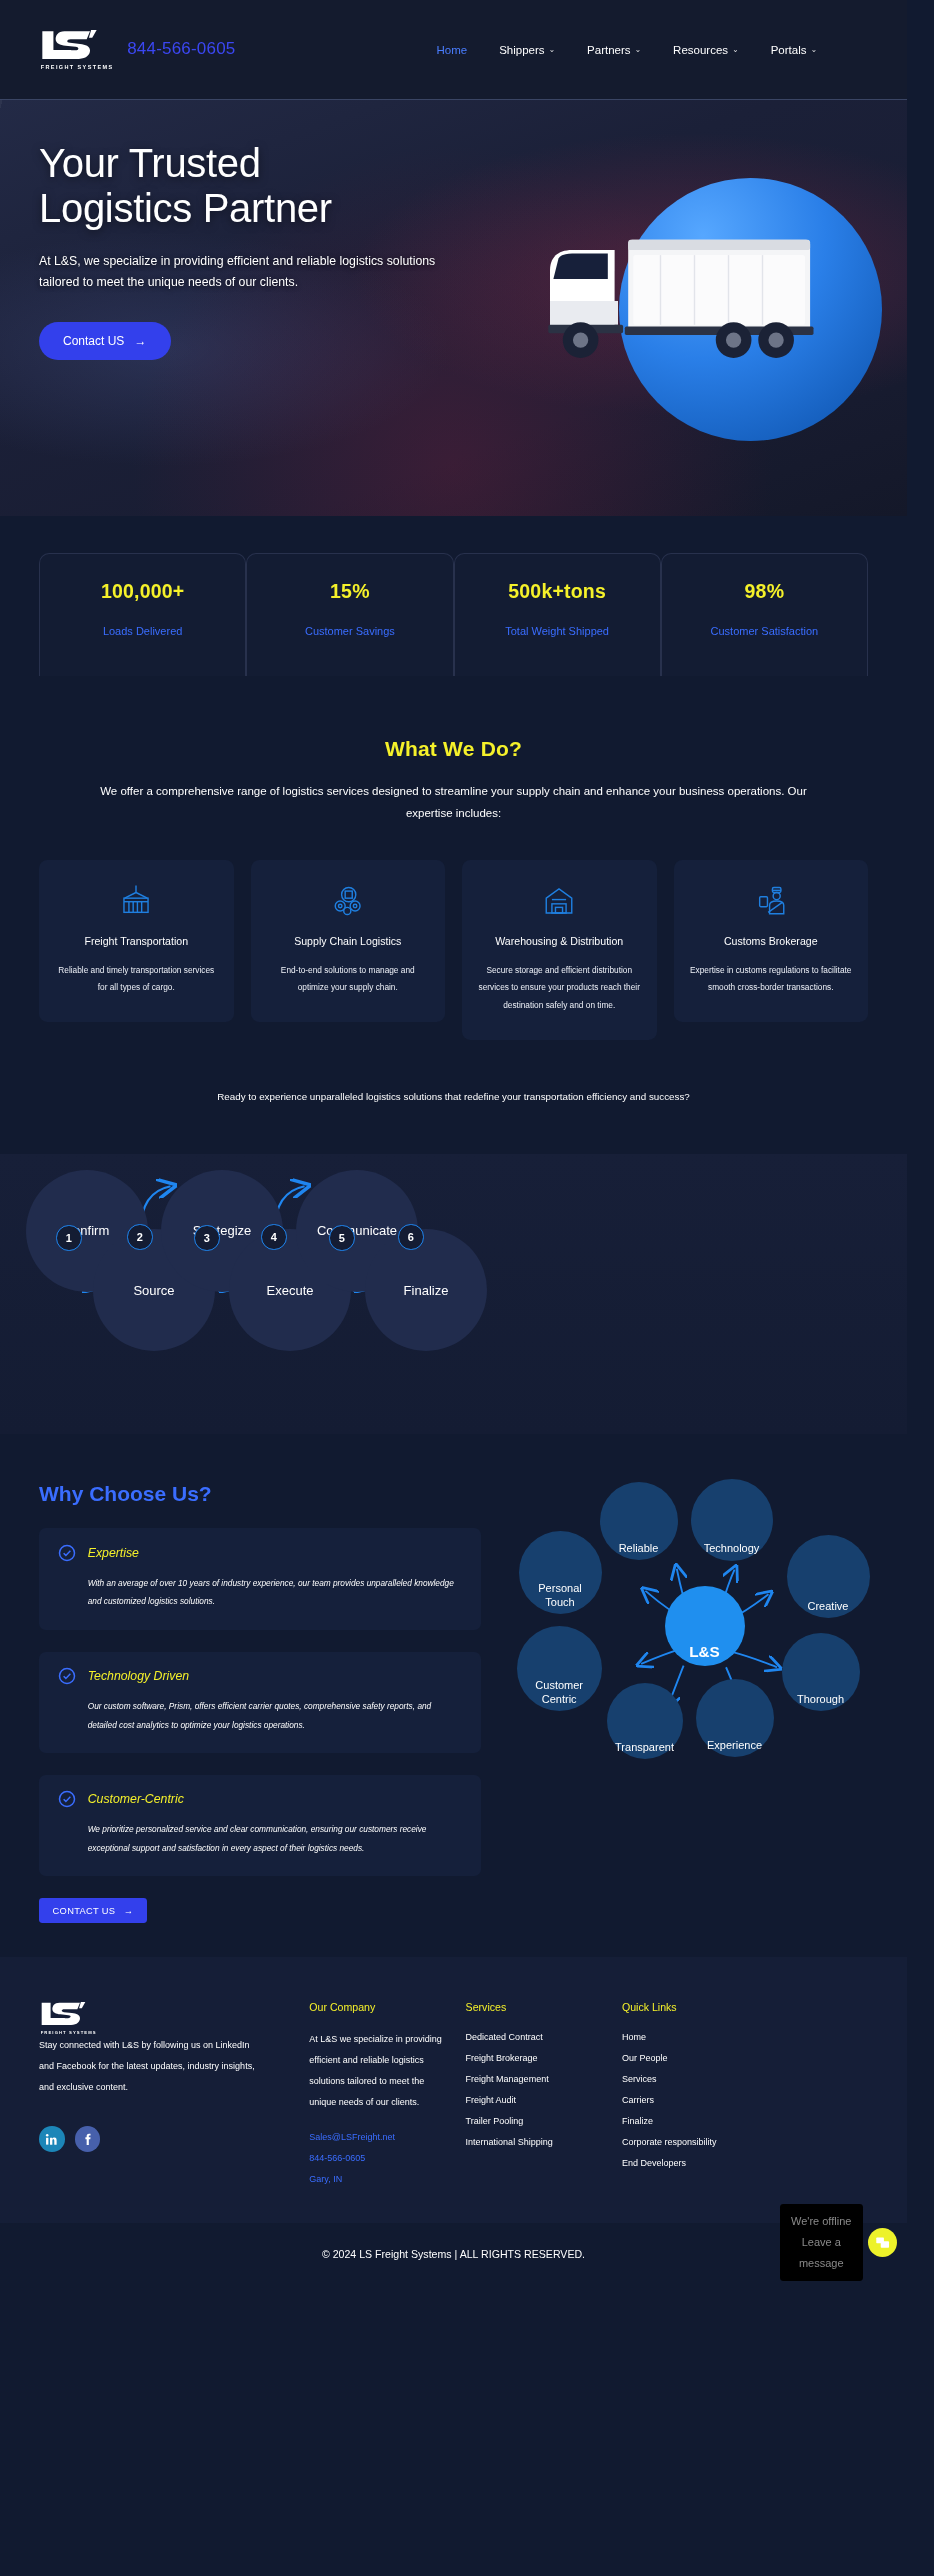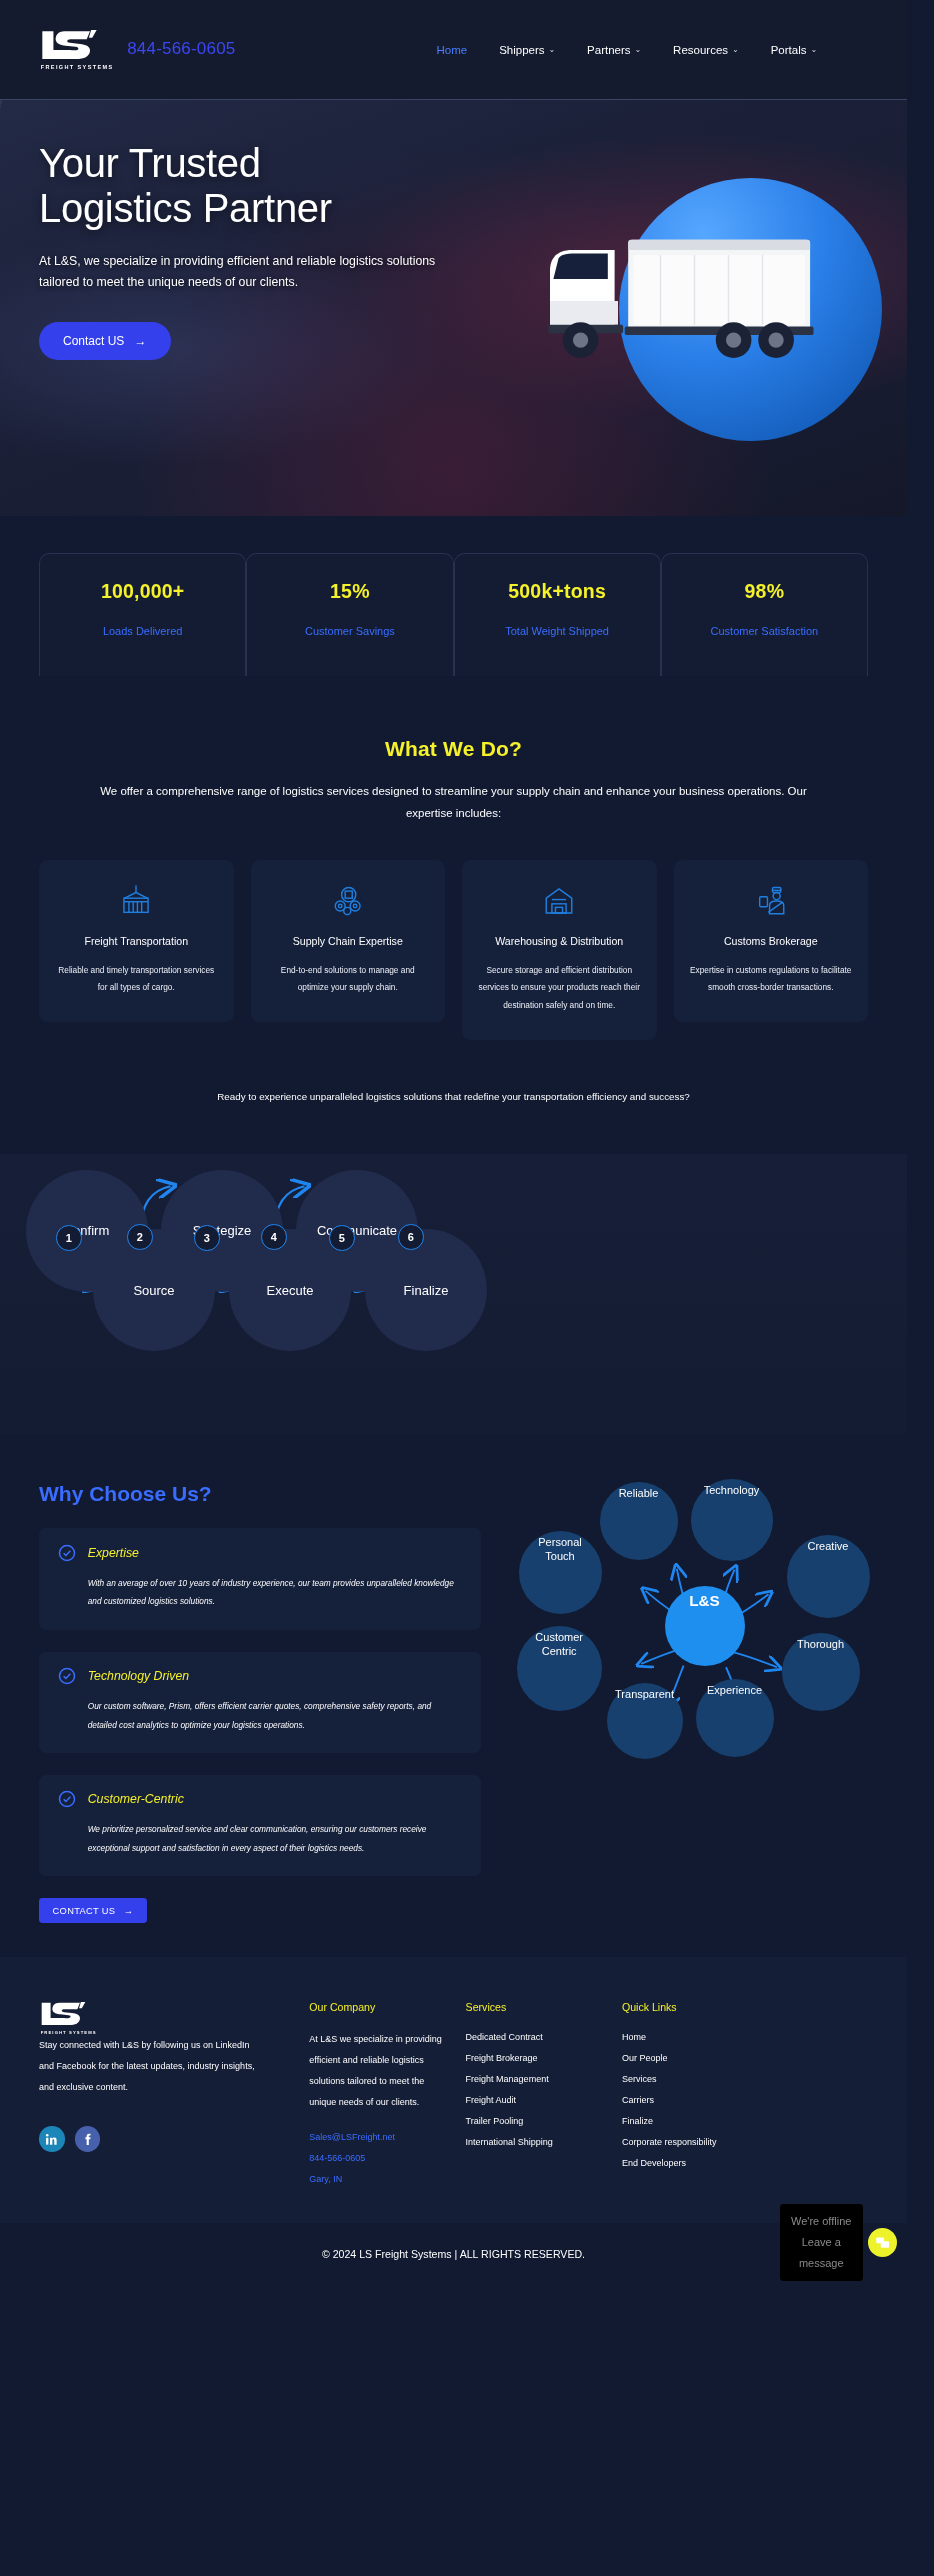--- a/index.html
+++ b/index.html
@@ -134,21 +134,21 @@
   .acc-body{ margin-top:12px; padding-left:30px; font-size:8.3px; line-height:2.25;}
   .btn-contact{
     margin-top:22px; display:inline-flex; align-items:center; gap:8.5px;
     background:#3340ec; color:#fff; border:none; border-radius:3.4px;
     padding:7.6px 13.6px; font-size:9.3px; cursor:pointer; font-family:inherit;
     letter-spacing:0.3px;
   }
   .why-right{ position:relative; flex:1; height:289px; }
   .bub{
     position:absolute; border-radius:50%; background:#17406e;
-    display:flex; align-items:flex-start; justify-content:center; text-align:center;
+    display:flex; align-items:flex-end; justify-content:center; text-align:center;
     font-size:11px; line-height:1.25; padding:5.1px;
   }
   .bub.center{
     background:#1f8fef; width:80px; height:80px; font-size:15.3px; font-weight:700;
   }
 
   
   .footer{ background:#151e37; padding:44px 39px 39px; display:flex; gap:15.3px;}
   .fcol1{ width:255px; }
   .fcol{ width:141px; }
@@ -306,21 +306,21 @@
           <svg width="34" height="34" viewBox="0 0 48 48" fill="none" stroke="#1f7fe0" stroke-width="2">
             <circle cx="25" cy="15" r="10"></circle>
               <rect x="20" y="10" width="10" height="10"></rect>
             <circle cx="13" cy="31" r="7"></circle>
               <circle cx="13" cy="31" r="2.5"></circle>
             <circle cx="34" cy="31" r="7"></circle>
               <circle cx="34" cy="31" r="2.5"></circle>
             <circle cx="23" cy="38" r="5"></circle>
           </svg>
         </div>
-        <h3>Supply Chain Expertise</h3>
+        <h3>Supply Chain Logistics</h3>
         <p>End-to-end solutions to manage and optimize your supply chain.</p>
       </div>
 
       <div class="card">
         <div class="icon">
           <svg width="34" height="34" viewBox="0 0 48 48" fill="none" stroke="#1f7fe0" stroke-width="2">
             <path d="M6 20 L24 7 L42 20 V41 H6 Z"></path>
             <rect x="14" y="28" width="20" height="13"></rect>
             <rect x="19" y="33" width="10" height="8"></rect>
             <line x1="14" y1="22" x2="34" y2="22"></line>

